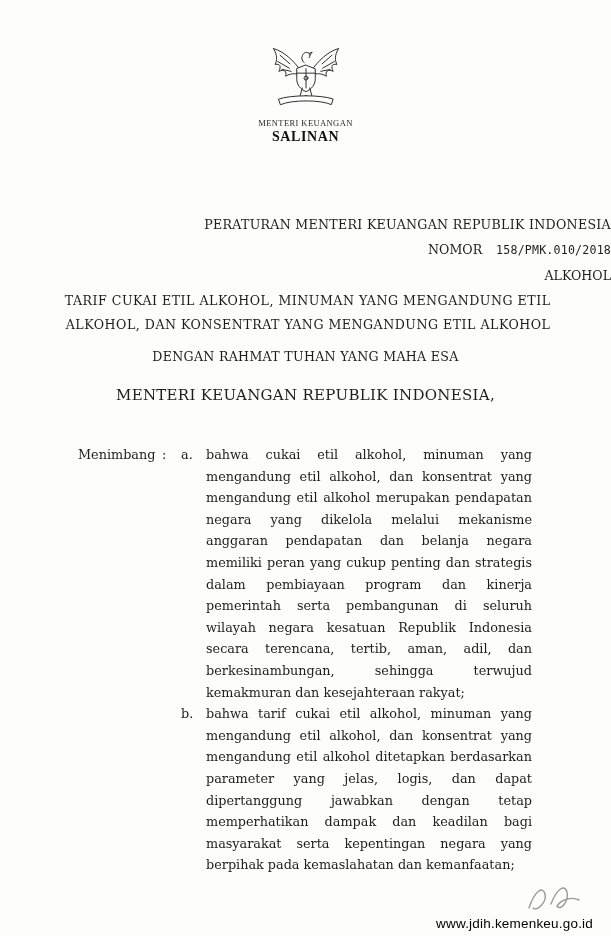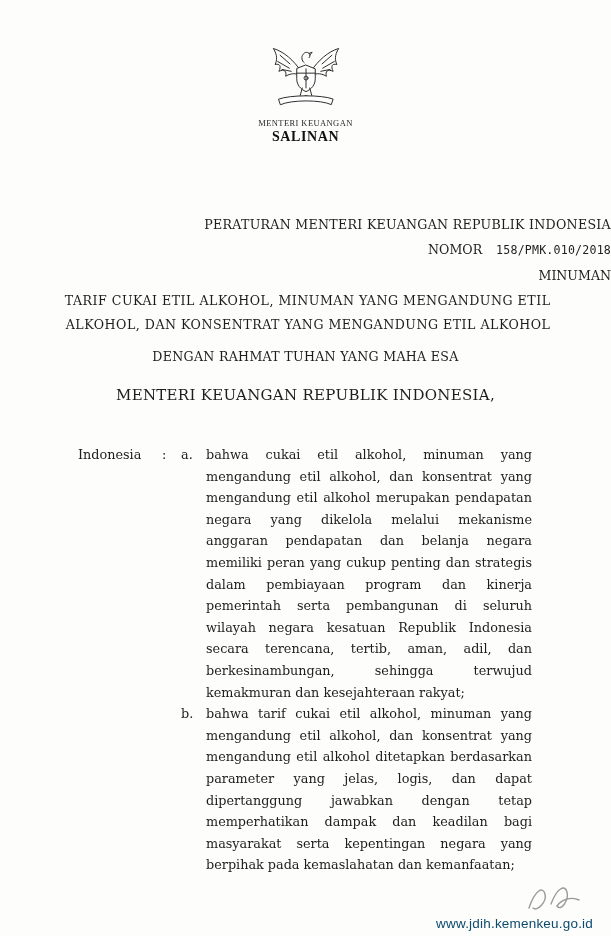--- a/index.html
+++ b/index.html
@@ -103,40 +103,40 @@
     </svg>
     <div class="ministry-line">MENTERI KEUANGAN</div>
     <div class="salinan">SALINAN</div>
   </div>
 
   <div class="title-block">
     <div class="title-line">PERATURAN MENTERI KEUANGAN REPUBLIK INDONESIA</div>
     <div class="nomor-line">
       <span>NOMOR</span><span class="nomor-value">158/PMK.010/2018</span>
     </div>
-    <div class="tentang">MINUMAN</div>
+    <div class="tentang">ALKOHOL</div>
     <div class="subject">TARIF CUKAI ETIL ALKOHOL, MINUMAN YANG MENGANDUNG ETIL ALKOHOL, DAN KONSENTRAT YANG MENGANDUNG ETIL ALKOHOL</div>
   </div>
 
   <div class="grace">DENGAN RAHMAT TUHAN YANG MAHA ESA</div>
   <div class="issuer">MENTERI KEUANGAN REPUBLIK INDONESIA,</div>
 
   <div class="considerations">
-    <div class="menimbang-label">Indonesia</div>
+    <div class="menimbang-label">Menimbang</div>
     <div class="menimbang-colon">:</div>
     <div class="consider-items">
       <div class="consider-item">
         <span class="item-marker">a.</span>
         <div class="item-text">bahwa cukai etil alkohol, minuman yang mengandung etil alkohol, dan konsentrat yang mengandung etil alkohol merupakan pendapatan negara yang dikelola melalui mekanisme anggaran pendapatan dan belanja negara memiliki peran yang cukup penting dan strategis dalam pembiayaan program dan kinerja pemerintah serta pembangunan di seluruh wilayah negara kesatuan Republik Indonesia secara terencana, tertib, aman, adil, dan berkesinambungan, sehingga terwujud kemakmuran dan kesejahteraan rakyat;</div>
       </div>
       <div class="consider-item">
         <span class="item-marker">b.</span>
         <div class="item-text">bahwa tarif cukai etil alkohol, minuman yang mengandung etil alkohol, dan konsentrat yang mengandung etil alkohol ditetapkan berdasarkan parameter yang jelas, logis, dan dapat dipertanggung jawabkan dengan tetap memperhatikan dampak dan keadilan bagi masyarakat serta kepentingan negara yang berpihak pada kemaslahatan dan kemanfaatan;</div>
       </div>
     </div>
   </div>
 
   <svg class="paraf" viewBox="0 0 62 34" aria-hidden="true">
     <path d="M8 26 C14 8, 22 4, 24 12 C26 20, 16 30, 12 26 M30 22 C36 6, 44 2, 46 10 C48 18, 40 30, 36 24 C40 18, 50 14, 58 18" fill="none" stroke="#9a9a9a" stroke-width="1.4" stroke-linecap="round"></path>
   </svg>
-  <a class="website" href="#" style="color: #0c4a6e;">www.jdih.kemenkeu.go.id</a>
+  <a class="website" href="#" style="color: #000000;">www.jdih.kemenkeu.go.id</a>
 
 </div>
 
 </body></html>

